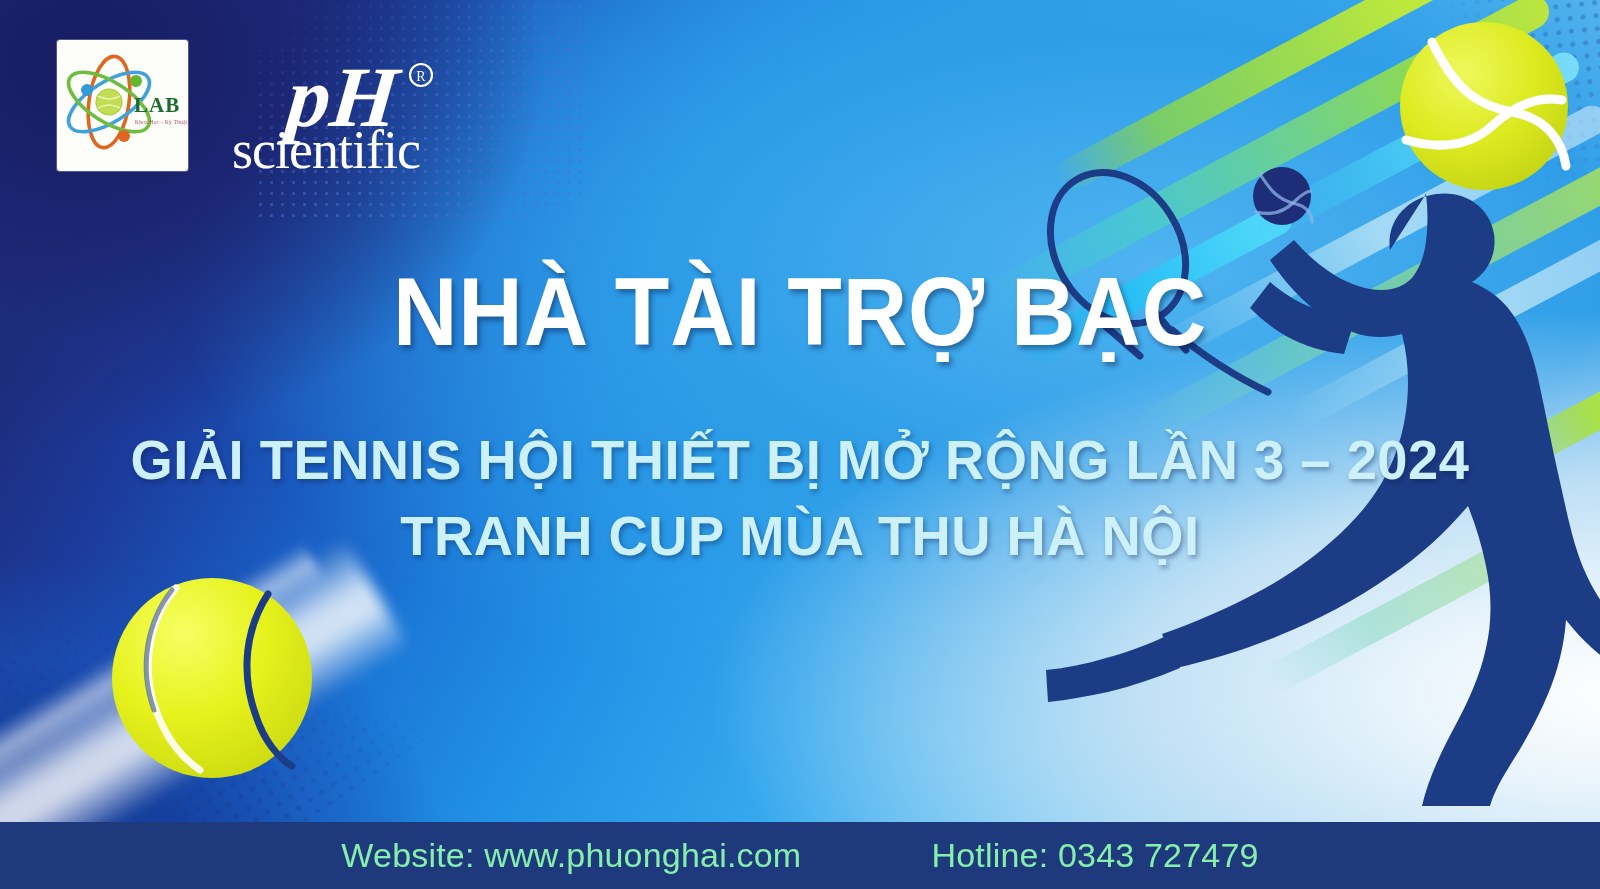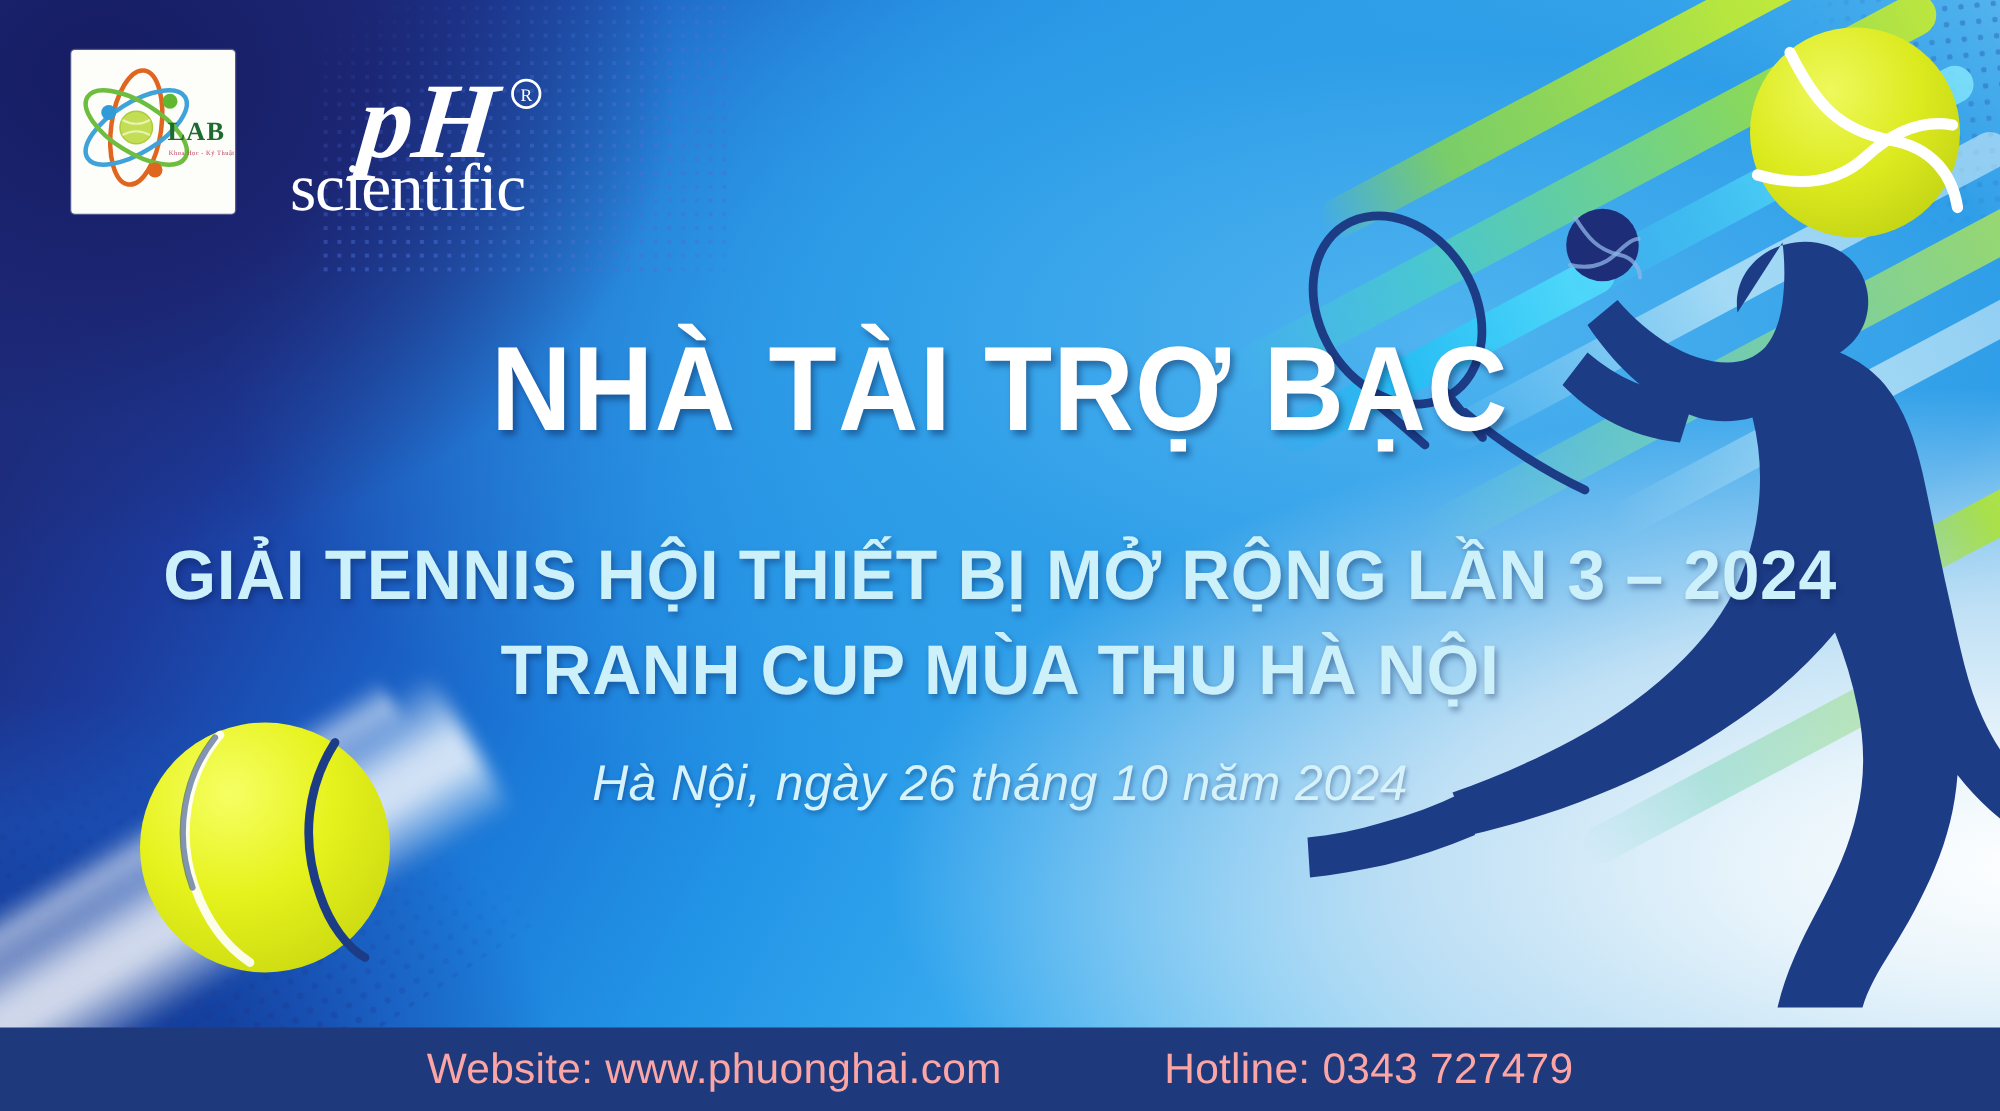--- a/index.html
+++ b/index.html
@@ -138,21 +138,21 @@
   }
 
   
   #footer{
     position:absolute;left:0;right:0;bottom:0;height:67px;
     background:#1e3a7c;
     display:flex;align-items:center;justify-content:center;
     gap:130px;
   }
   #footer span{
-    color:#fca5a5;font-size:34px;letter-spacing:.2px;white-space:nowrap;
+    color:#86efac;font-size:34px;letter-spacing:.2px;white-space:nowrap;
   }
 </style>
 </head>
 <body>
 
 <div id="poster">
 
   <div class="bg-base"></div>
   <div class="bg-navy-tl"></div>
   <div class="bg-navy-bl"></div>
@@ -345,20 +345,19 @@
         <circle cx="199" cy="35" r="11" fill="none" stroke="#ffffff" stroke-width="2.2"></circle>
         <text x="199" y="41" text-anchor="middle" font-family="'Liberation Serif', serif" font-size="14" fill="#ffffff">R</text>
       </g>
       <text x="10" y="128" font-family="'Liberation Serif', serif" font-size="54" fill="#ffffff" letter-spacing="-1">scientific</text>
     </svg>
   </div>
 
   <div class="main-title">NHÀ TÀI TRỢ BẠC</div>
   <div class="sub1">GIẢI TENNIS HỘI THIẾT BỊ MỞ RỘNG LẦN 3 – 2024</div>
   <div class="sub2">TRANH CUP MÙA THU HÀ NỘI</div>
-  <div class="date-line">Hà Nội, ngày 26 tháng 10 năm 2024</div>
 
   <div id="footer">
     <span>Website: www.phuonghai.com</span>
     <span>Hotline: 0343 727479</span>
   </div>
 
 </div>
 
 </body></html>

